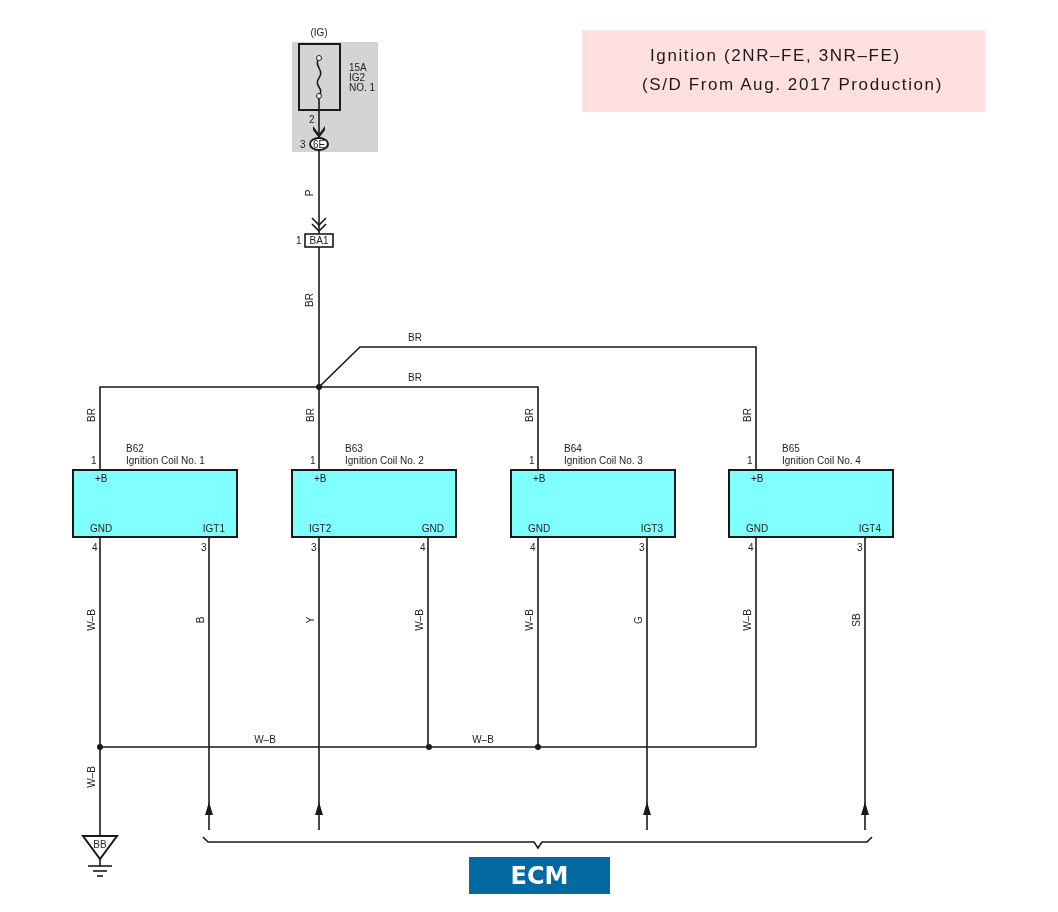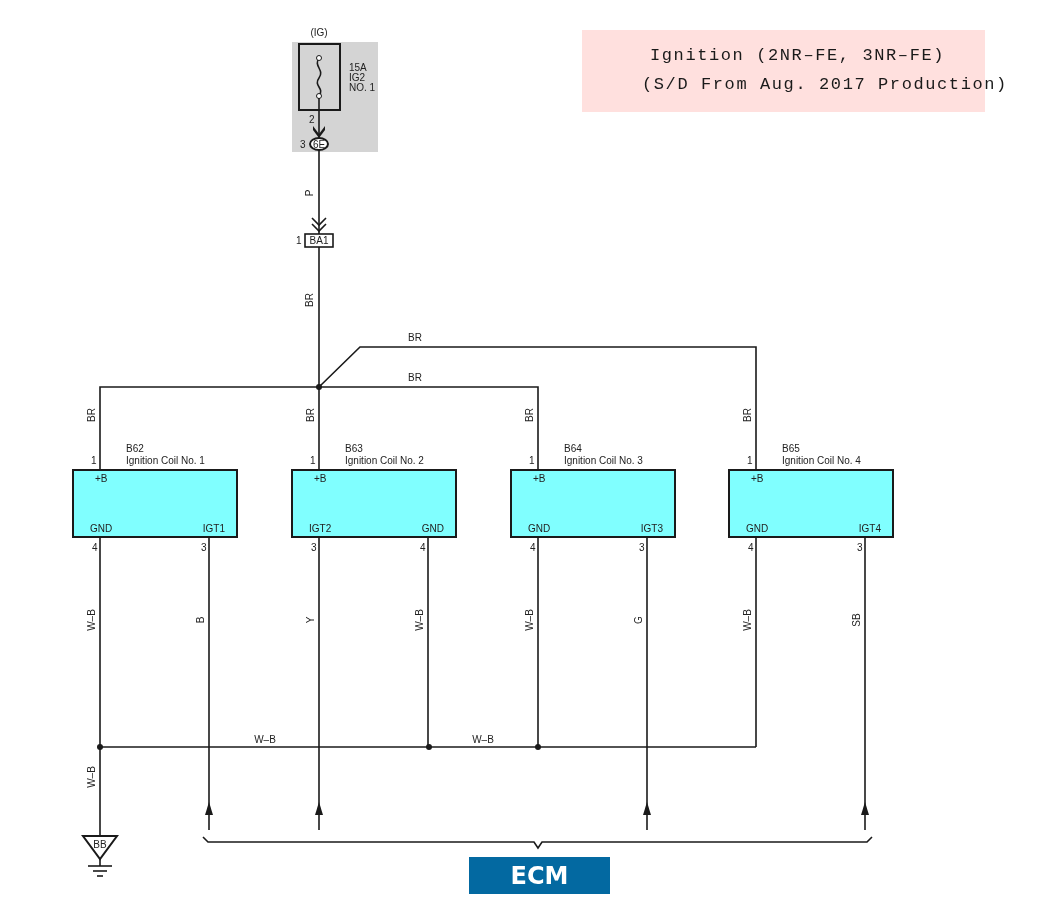--- a/index.html
+++ b/index.html
@@ -2,21 +2,21 @@
 <html><head>
 <meta charset="utf-8">
 <style>
   html, body { margin: 0; padding: 0; background: #ffffff; }
   body { width: 1058px; height: 912px; position: relative; overflow: hidden; font-family: "Liberation Sans", sans-serif; }
   svg { position: absolute; left: 0; top: 0; }
   .wire { stroke: #1a1a1a; stroke-width: 1.6; fill: none; }
   .lbl { font-family: "Liberation Sans", sans-serif; font-size: 10px; fill: #222; }
   .pin { font-family: "Liberation Sans", sans-serif; font-size: 10px; fill: #222; }
   .title-box { position: absolute; left: 582px; top: 30px; width: 403px; height: 82px; background: #ffe0de; }
-  .title-line { position: absolute; font-family: Liberation Mono, monospace; font-size: 17px; letter-spacing: 1.6px; color: #1a1a1a; white-space: nowrap; }
+  .title-line { position: absolute; font-family: Liberation Sans, sans-serif; font-size: 17px; letter-spacing: 1.6px; color: #1a1a1a; white-space: nowrap; }
   .ecm { position: absolute; left: 469px; top: 857px; width: 141px; height: 37px; background: #0369a1; color: #fff; font-family: "DejaVu Sans", sans-serif; font-weight: bold; font-size: 24px; display: flex; align-items: center; justify-content: center; }
 </style>
 </head>
 <body>
 
 <div class="title-box">
   <div class="title-line" style="left:68px; top:16px;">Ignition (2NR–FE,  3NR–FE)</div>
   <div class="title-line" style="left:60px; top:45px;text-align:center;">(S/D From Aug.  2017 Production)</div>
 </div>
 

